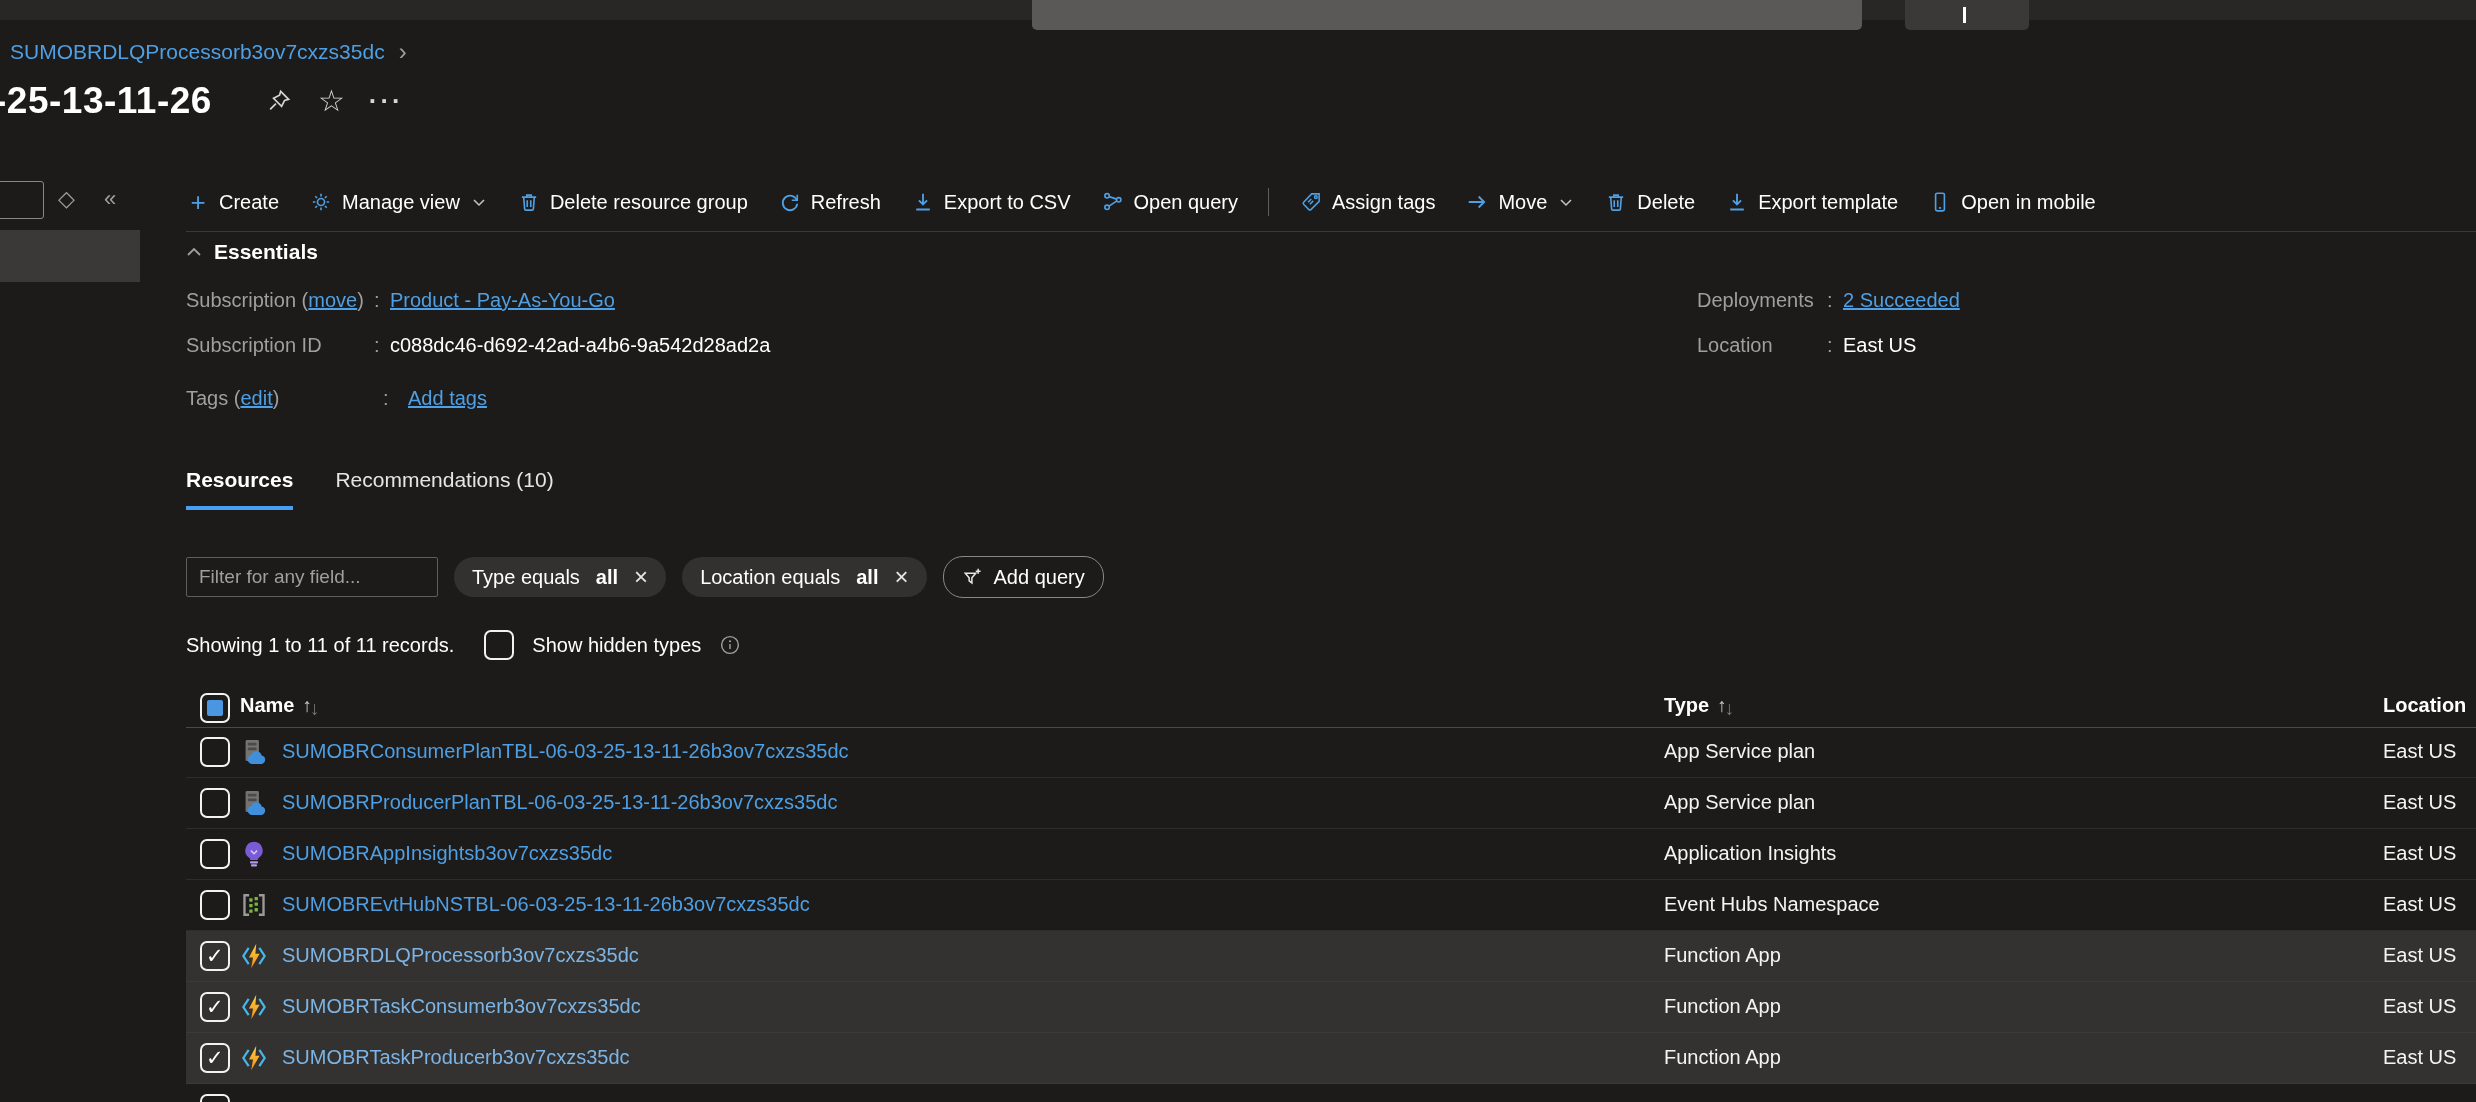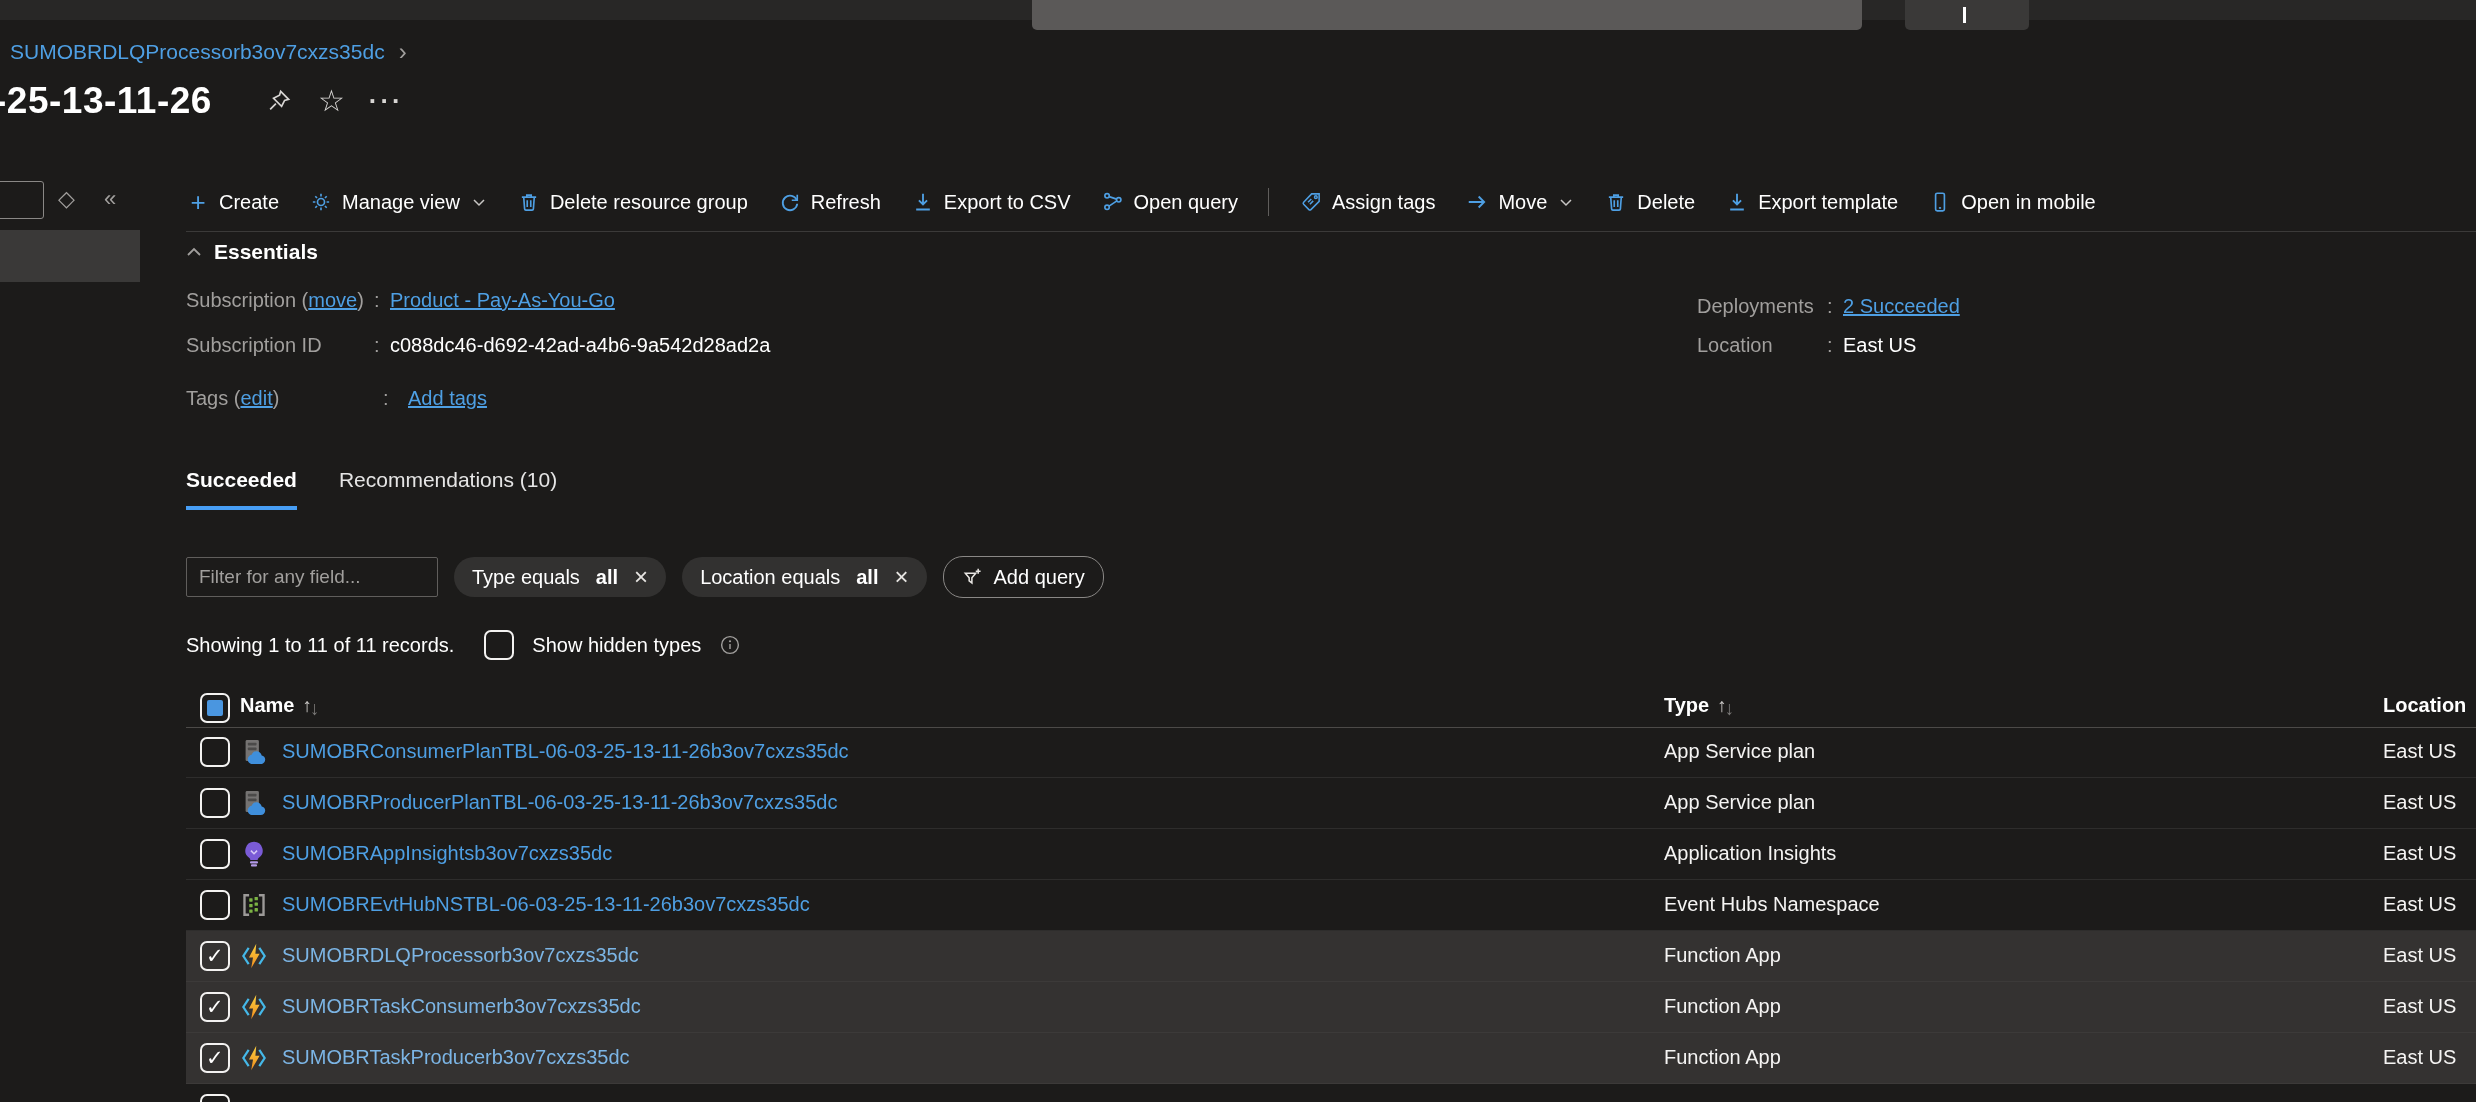--- a/index.html
+++ b/index.html
@@ -252,33 +252,33 @@
     <span class="ess-label-wrap"><span class="ess-label">Subscription ID</span></span>
     <span class="ess-colon">:</span>
     <span class="ess-val">c088dc46-d692-42ad-a4b6-9a542d28ad2a</span>
   </div>
   <div class="ess-row lcol" style="left:186px;top:387px;gap:9px;">
     <span class="ess-label-wrap"><span class="ess-label">Tags (</span><a href="#" class="ess-link">edit</a><span class="ess-label">)</span></span>
     <span class="ess-colon">:</span>
     <a href="#" class="ess-link">Add tags</a>
   </div>
 
-  <div class="ess-row rcol" style="left:1697px;top:295px;">
+  <div class="ess-row rcol" style="left:1697px;top:289px;">
     <span class="ess-label-wrap"><span class="ess-label">Deployments</span></span>
     <span class="ess-colon">:</span>
     <a href="#" class="ess-link">2 Succeeded</a>
   </div>
   <div class="ess-row rcol" style="left:1697px;top:334px;">
     <span class="ess-label-wrap"><span class="ess-label">Location</span></span>
     <span class="ess-colon">:</span>
     <span class="ess-val">East US</span>
   </div>
 
   <div class="abs tabs">
-    <div class="tab active">Succeeded</div>
+    <div class="tab active">Resources</div>
     <div class="tab">Recommendations (10)</div>
   </div>
 
   <div class="abs filters">
     <input class="f-input" placeholder="Filter for any field..." style="">
     <div class="pill">
       <span>Type equals</span>
         <b>all</b>
       <span class="x">×</span>
     </div>

